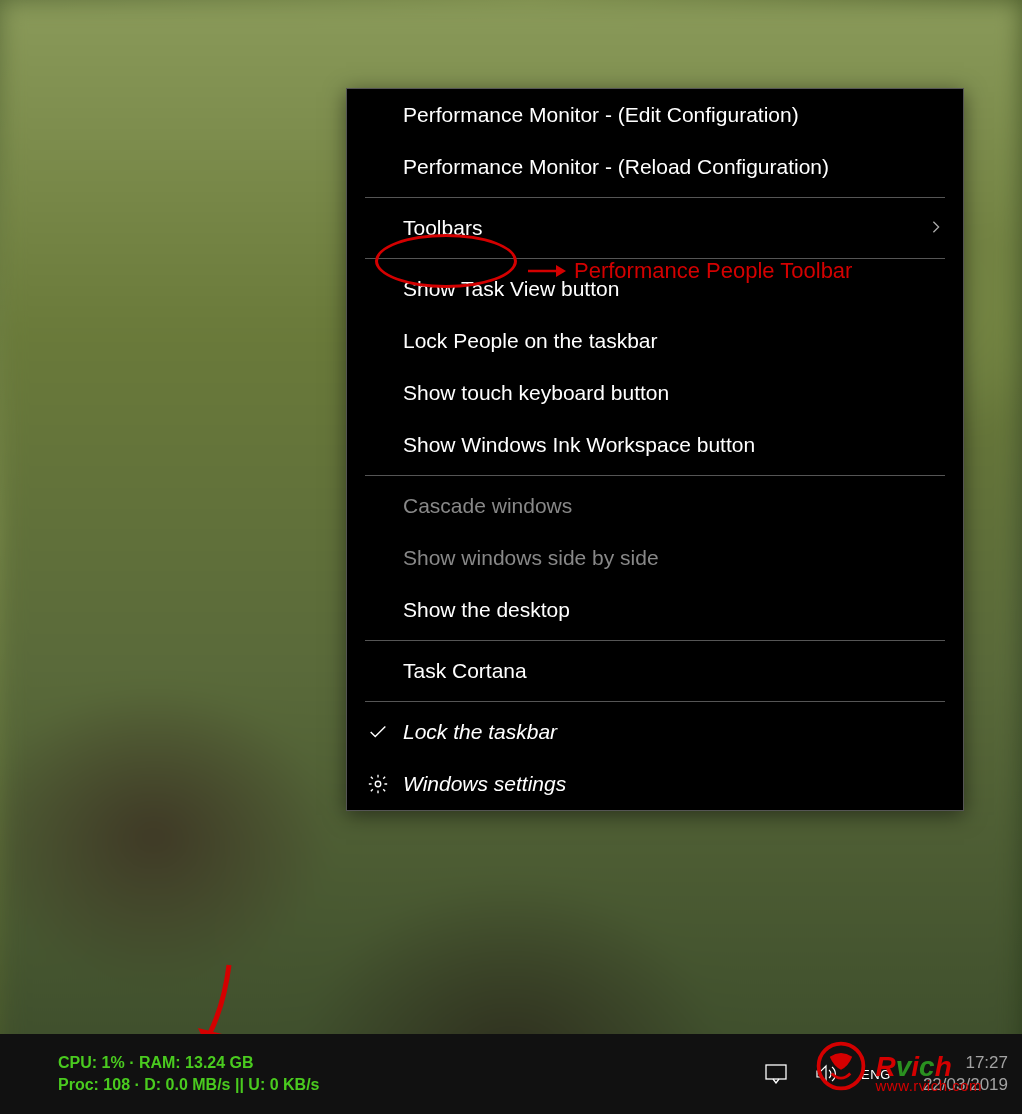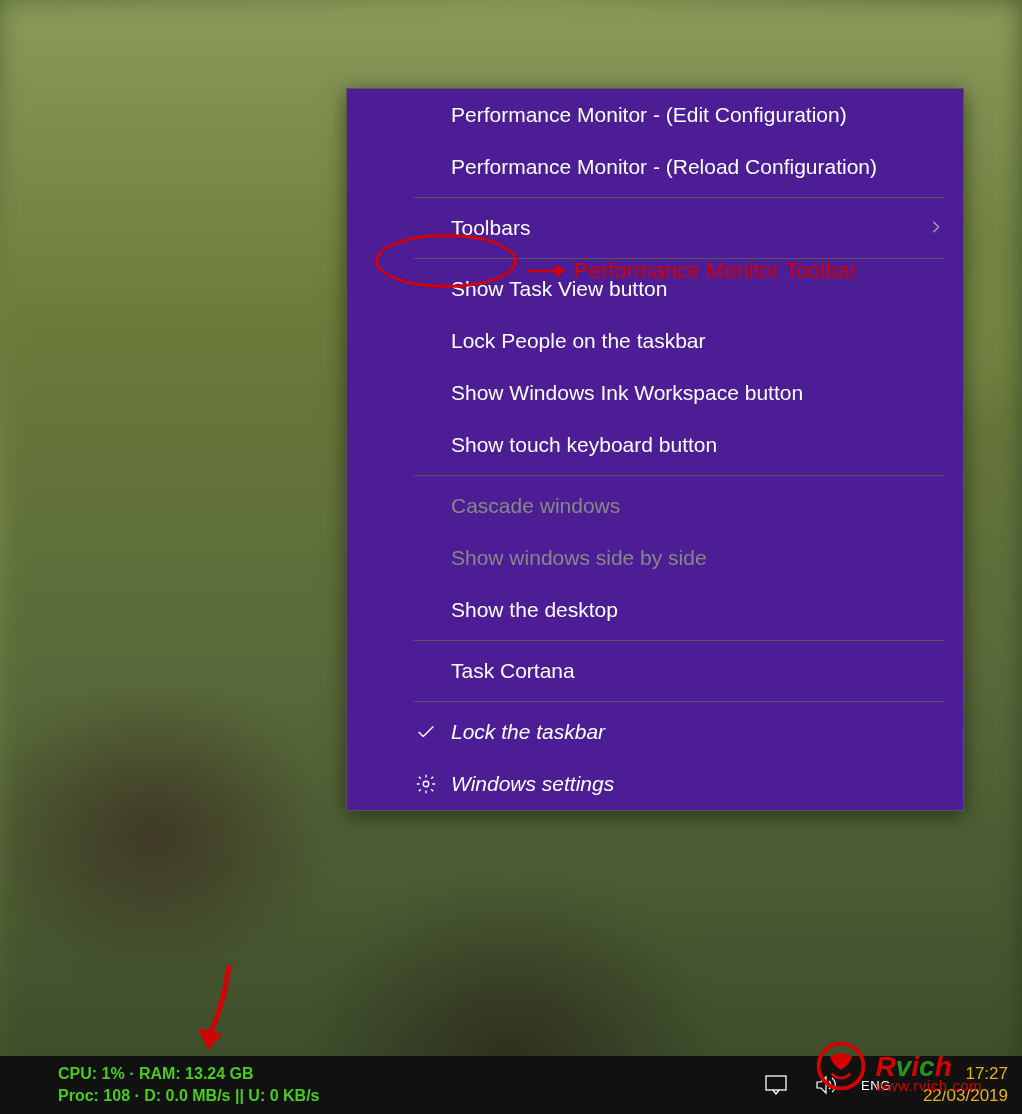--- a/index.html
+++ b/index.html
@@ -25,26 +25,25 @@
         radial-gradient(ellipse 350px 300px at 50% 95%, rgba(40,35,25,0.7) 0%, transparent 60%),
         linear-gradient(180deg, #8a9a5a 0%, #6a7a3a 30%, #5a6a3a 60%, #3a4a2a 100%);
       filter: blur(12px);
     }
     
     .context-menu {
       position: absolute;
       top: 88px;
       left: 346px;
       width: 618px;
-      background: #4c1d95;
+      background: #000000;
       border: 1px solid #555;
       box-shadow: 0 4px 20px rgba(0,0,0,0.5);
       color: #fff;
       font-size: 21px;
-      padding-left: 48px;
     }
     
     .menu-item {
       display: flex;
       align-items: center;
       padding: 14px 20px 14px 56px;
       cursor: pointer;
       position: relative;
       font-weight: 300;
     }
@@ -116,21 +115,21 @@
       top: 960px;
       left: 194px;
       pointer-events: none;
     }
     
     .taskbar {
       position: absolute;
       bottom: 0;
       left: 0;
       right: 0;
-      height: 58px;
+      height: 80px;
       background: #111;
       display: flex;
       align-items: center;
       padding: 0 10px;
     }
     
     .perf-monitor {
       color: #4acb1f;
       font-size: 16px;
       font-weight: 600;
@@ -150,21 +149,21 @@
     .tray-icon {
       width: 22px;
       height: 22px;
       display: flex;
       align-items: center;
       justify-content: center;
       color: #fff;
     }
     
     .clock {
-      color: #eab308;
+      color: #a3a3a3;
       font-size: 17px;
       text-align: right;
       line-height: 1.3;
       padding-left: 8px;
     }
     
     .watermark {
       position: absolute;
       bottom: 20px;
       right: 40px;
@@ -220,24 +219,24 @@
     </span>
   </div>
   <div class="separator"></div>
   <div class="menu-item">
     <span>Show Task View button</span>
   </div>
   <div class="menu-item">
     <span>Lock People on the taskbar</span>
   </div>
   <div class="menu-item">
+    <span>Show touch keyboard button</span>
+  </div>
+  <div class="menu-item">
     <span>Show Windows Ink Workspace button</span>
-  </div>
-  <div class="menu-item">
-    <span>Show touch keyboard button</span>
   </div>
   <div class="separator"></div>
   <div class="menu-item disabled">
     <span>Cascade windows</span>
   </div>
   <div class="menu-item disabled">
     <span>Show windows side by side</span>
   </div>
   <div class="menu-item">
     <span>Show the desktop</span>
@@ -265,21 +264,21 @@
     <span>Windows settings</span>
   </div>
 </div>
 
 <div class="annotation-oval"></div>
 <div class="annotation-arrow">
   <svg width="38" height="16" viewBox="0 0 38 16">
     <line x1="0" y1="8" x2="30" y2="8" stroke="#d40000" stroke-width="2.5"></line>
     <path d="M28 2 L38 8 L28 14 Z" fill="#d40000"></path>
   </svg>
-  <span class="annotation-text">Performance Monitor Toolbar</span>
+  <span class="annotation-text">Performance People Toolbar</span>
 </div>
 
 <div class="red-arrow-down">
   <svg width="50" height="95" viewBox="0 0 50 95">
     <path d="M35 5 Q30 45 15 75" stroke="#d40000" stroke-width="5" fill="none"></path>
     <path d="M4 68 L14 90 L28 74 Z" fill="#d40000"></path>
   </svg>
 </div>
 
 <div class="taskbar">

